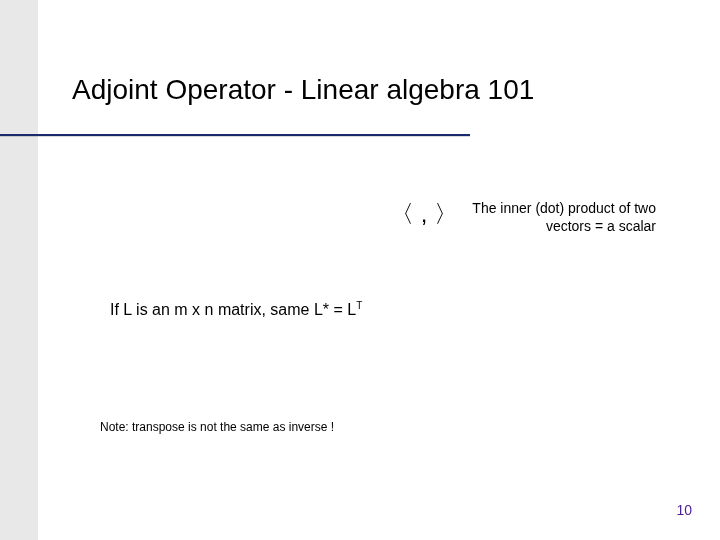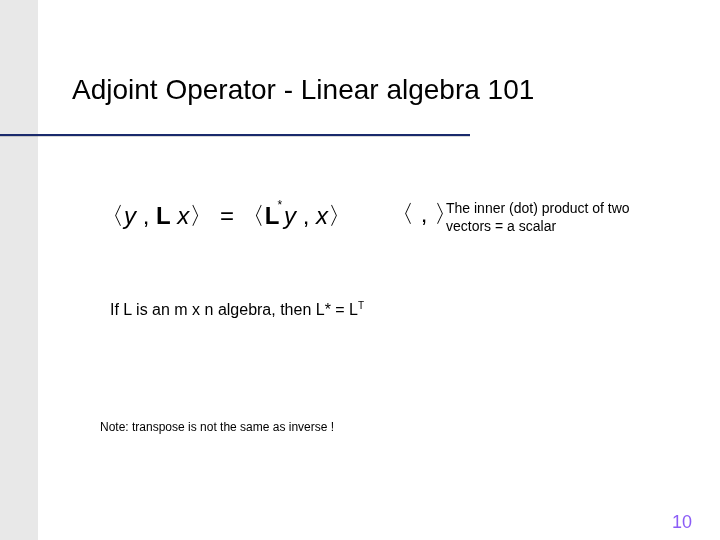--- a/index.html
+++ b/index.html
@@ -11,20 +11,21 @@
     font-family: Arial, Helvetica, sans-serif;
     color: #000;
     position: relative;
     overflow: hidden;
   }
   .slide {
     position: relative;
     width: 720px;
     height: 540px;
     box-sizing: border-box;
+    text-align: right;
   }
   .left-band {
     position: absolute;
     top: 0;
     left: 0;
     width: 38px;
     height: 540px;
     background: #e8e8e8;
   }
   .title {
@@ -81,45 +82,40 @@
   }
   .stmt sup { font-size: 10px; vertical-align: super; }
   .note {
     position: absolute;
     top: 420px;
     left: 100px;
     font-size: 12px;
   }
   .pagenum {
     position: absolute;
-    bottom: 7px;
+    bottom: 22px;
     right: 28px;
-    font-size: 18px;
-    color: #8b5cf6;
+    font-size: 14px;
+    color: #4c1d95;
   }
 </style>
 </head>
 <body>
 
 <div class="slide">
   <div class="left-band"></div>
 
   <div class="title">Adjoint Operator   - Linear algebra 101</div>
 
   <div class="rule"></div>
 
-  <div class="eqwrap">
-    <span class="eq">
-      <span class="ang">〈</span><i>y</i><span> , </span><span class="L">L</span><i> x</i><span class="ang">〉</span><span> = </span><span class="ang">〈</span><span class="L">L</span><sup>*</sup><i>y</i><span> , </span><i>x</i><span class="ang">〉</span>
-    </span>
-  </div>
 
   <div class="inner-sym">〈 , 〉</div>
   <div class="inner-note">The inner (dot) product of two vectors = a scalar</div>
 
   <div class="stmt">
-    <span>If L is an  m x n  algebra, then L* = L</span><sup>T</sup>
+    <span>If L is an  m x n  matrix, same L* = L</span><sup>T</sup>
   </div>
 
   <div class="note">Note:  transpose is not the same as inverse !</div>
 
   <div class="pagenum">10</div>
 </div>
 
 </body></html>

